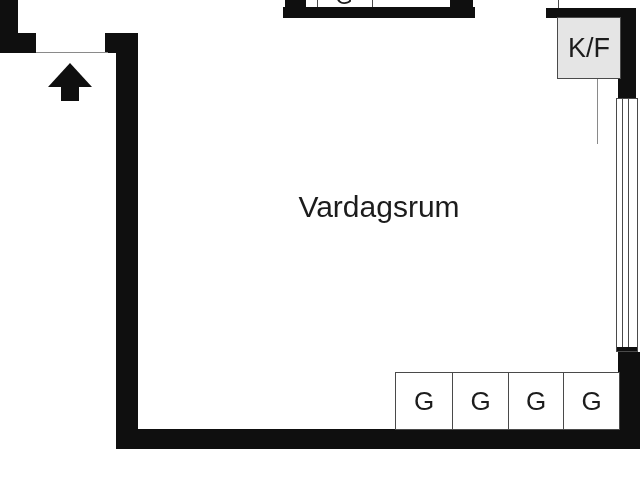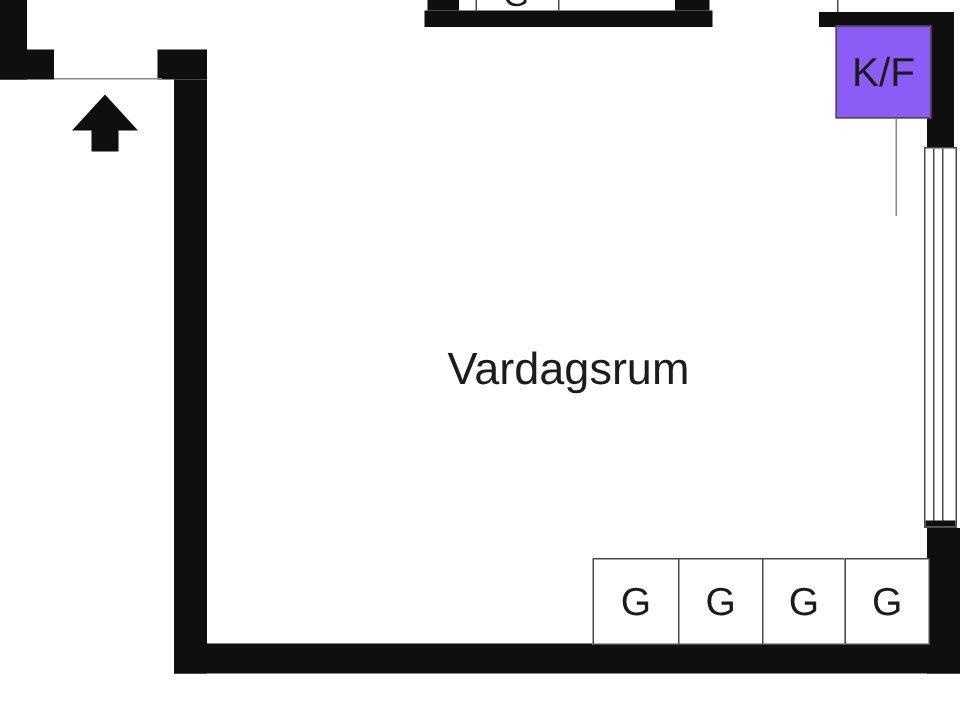--- a/index.html
+++ b/index.html
@@ -55,25 +55,25 @@
   .arrow-head {
     position:absolute; left:48px; top:63px; width:0; height:0;
     border-left:22px solid transparent; border-right:22px solid transparent;
     border-bottom:24px solid var(--wall,#0f0f0f);
   }
   .arrow-stem { position:absolute; left:61px; top:86px; width:18px; height:15px; background:var(--wall,#0f0f0f); }
 
   
   .room-label {
     position:absolute; left:289px; top:190px; width:180px; text-align:center;
-    font-size:30px; line-height:34px; color:var(--text,#1c1c1c); letter-spacing:0;margin-top:40px;
+    font-size:30px; line-height:34px; color:var(--text,#1c1c1c); letter-spacing:0;
   }
   .kf-box {
     position:absolute; left:557px; top:17px; width:64px; height:62px;
-    border:1px solid var(--line,#4a4a4a); box-sizing:border-box; background:#8b5cf6;
+    border:1px solid var(--line,#4a4a4a); box-sizing:border-box; background:#e5e5e5;
     display:flex; align-items:center; justify-content:center;
     font-size:27px; color:var(--text,#1c1c1c);
   }
   .g-box {
     position:absolute; top:372px; height:58px;
     border:1px solid var(--line,#4a4a4a); box-sizing:border-box; background:#fff;
     display:flex; align-items:center; justify-content:center;
     font-size:26px; color:var(--text,#1c1c1c);
   }
   .g-1 { left:395px; width:58px; }

